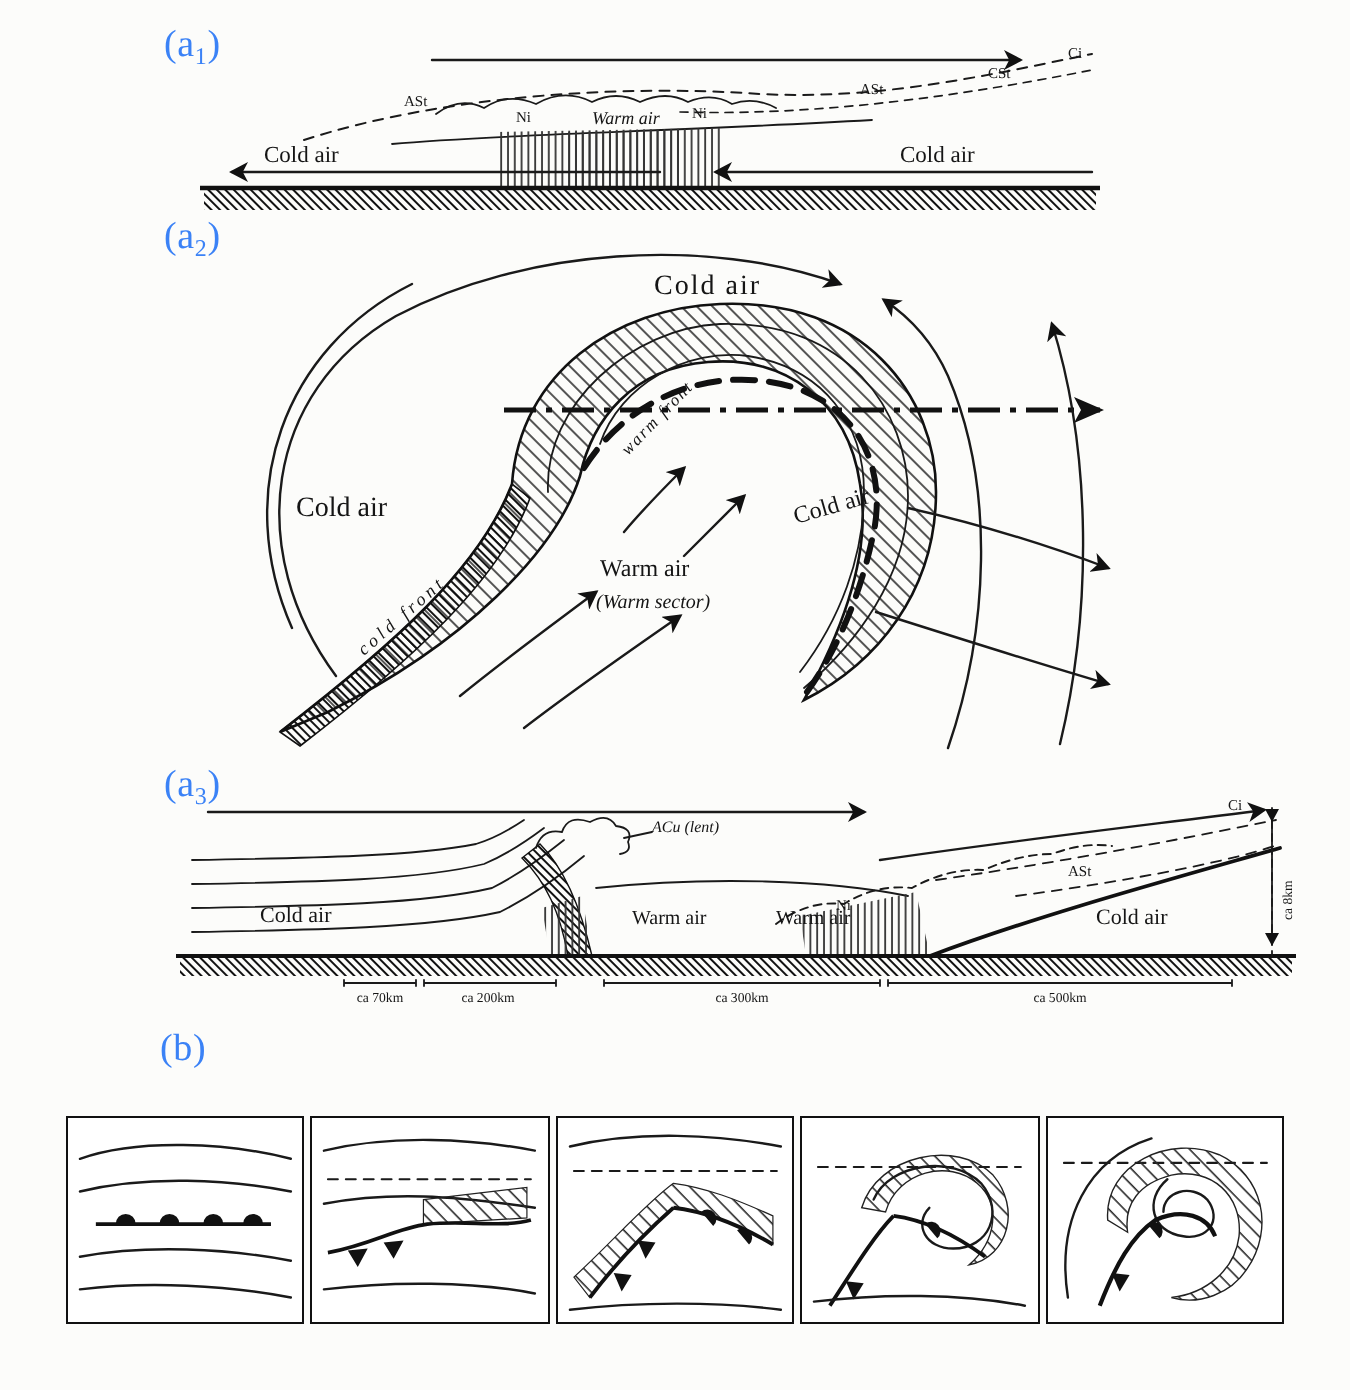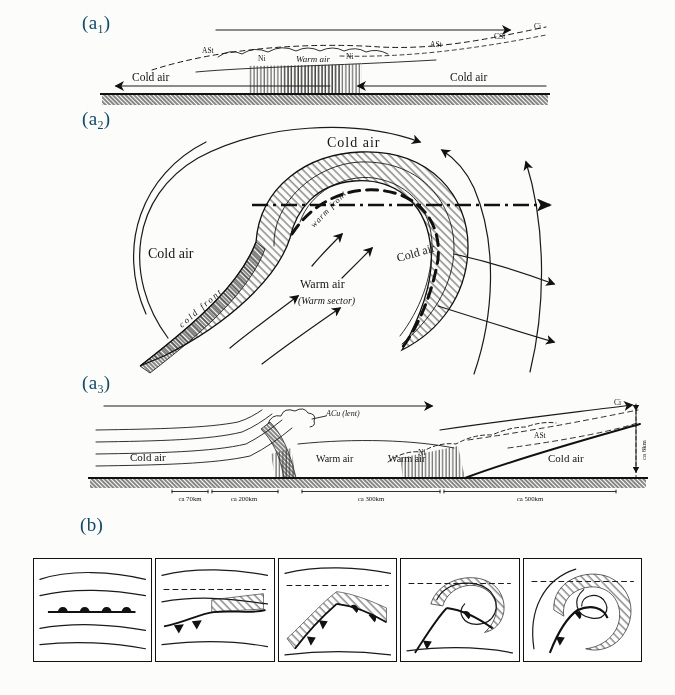--- a/index.html
+++ b/index.html
@@ -1,19 +1,19 @@
 <!DOCTYPE html>
 <html><head>
 <meta charset="utf-8">
 <style>
   *{margin:0;padding:0;box-sizing:border-box}
   html,body{width:675px;height:695px}
   body{background:#ffffff;font-family:"Liberation Serif",serif}
   .fig{position:relative;width:675px;height:695px;background:#fcfcfa;overflow:hidden}
-  .plabel{position:absolute;font-size:19px;color:#0c4a6e;letter-spacing:.3px}
+  .plabel{position:absolute;font-size:19px;color:#3b82f6;letter-spacing:.3px}
   .plabel sub{font-size:12px;vertical-align:-4px}
   .abs{position:absolute}
   svg{overflow:visible;display:block}
   svg text{font-family:"Liberation Serif",serif;fill:#151515}
   .ln{fill:none;stroke:#1a1a1a;stroke-width:1.2;stroke-linecap:round}
   .thin{fill:none;stroke:#1a1a1a;stroke-width:.9;stroke-linecap:round}
   .heavy{fill:none;stroke:#111;stroke-width:1.9;stroke-linecap:round}
   .dash{fill:none;stroke:#1a1a1a;stroke-width:1;stroke-dasharray:5 4;stroke-linecap:round}
   .it{font-style:italic}
   .b-row{position:absolute;left:33px;top:558px;width:609px;height:104px;display:flex;gap:3px}
@@ -45,21 +45,21 @@
       <marker id="ahs" markerUnits="userSpaceOnUse" markerWidth="7" markerHeight="7" refX="5.5" refY="3.5" orient="auto">
         <path d="M0,0 L6.5,3.5 L0,7 Z" fill="#111"></path>
       </marker>
     </defs>
   </svg>
 
   <span class="plabel" style="left:82px;top:12px"><span>(a</span><sub>1</sub><span>)</span></span>
 
   <span class="plabel" style="left:82px;top:108px"><span>(a</span><sub>2</sub><span>)</span></span>
 
-  <span class="plabel" style="left:82px;top:372px"><span>(a</span><sub>3</sub><span>)</span></span>
+  <span class="plabel" style="left:82px;top:382px"><span>(a</span><sub>3</sub><span>)</span></span>
 
   <span class="plabel" style="left:80px;top:514px"><span>(b</span><sub></sub><span>)</span></span>
 
   <svg class="abs" style="left:100px;top:20px" width="450" height="94" viewBox="0 0 450 94">
 
     <path class="ln" d="M116,10 H410" marker-end="url(#ah)"></path>
 
     <path class="dash" d="M52,50 C120,28 210,22 280,27 C340,30 392,18 446,7"></path>
     <path class="dash" style="stroke-width:.85;stroke-dasharray:4 3.5" d="M240,36 C310,38 380,28 446,15"></path>
 

